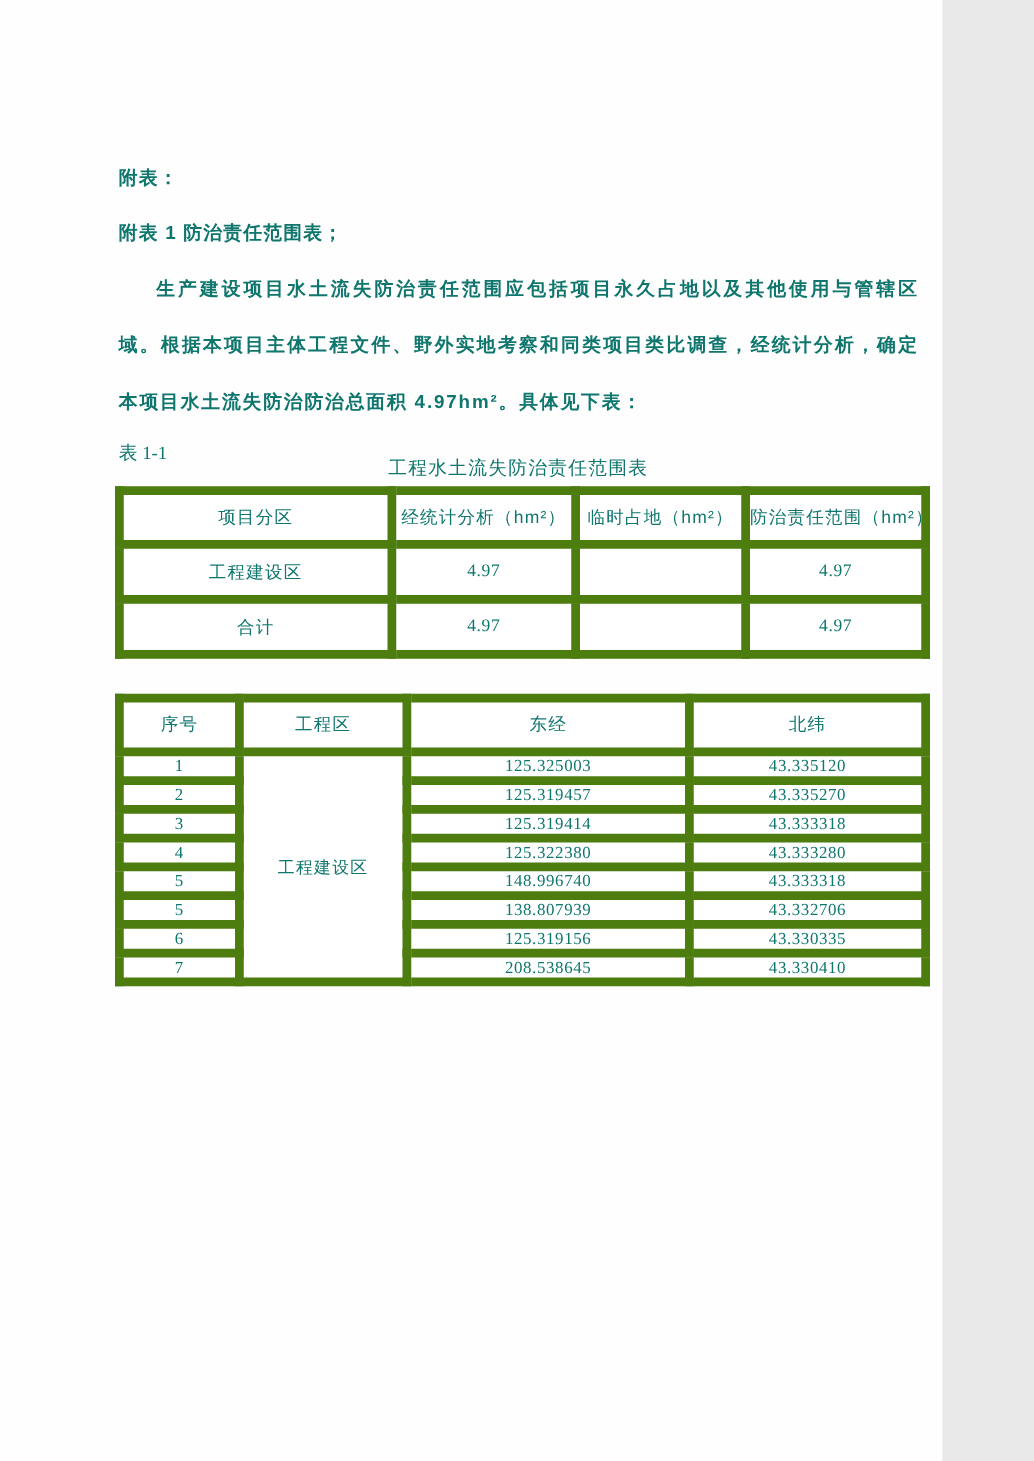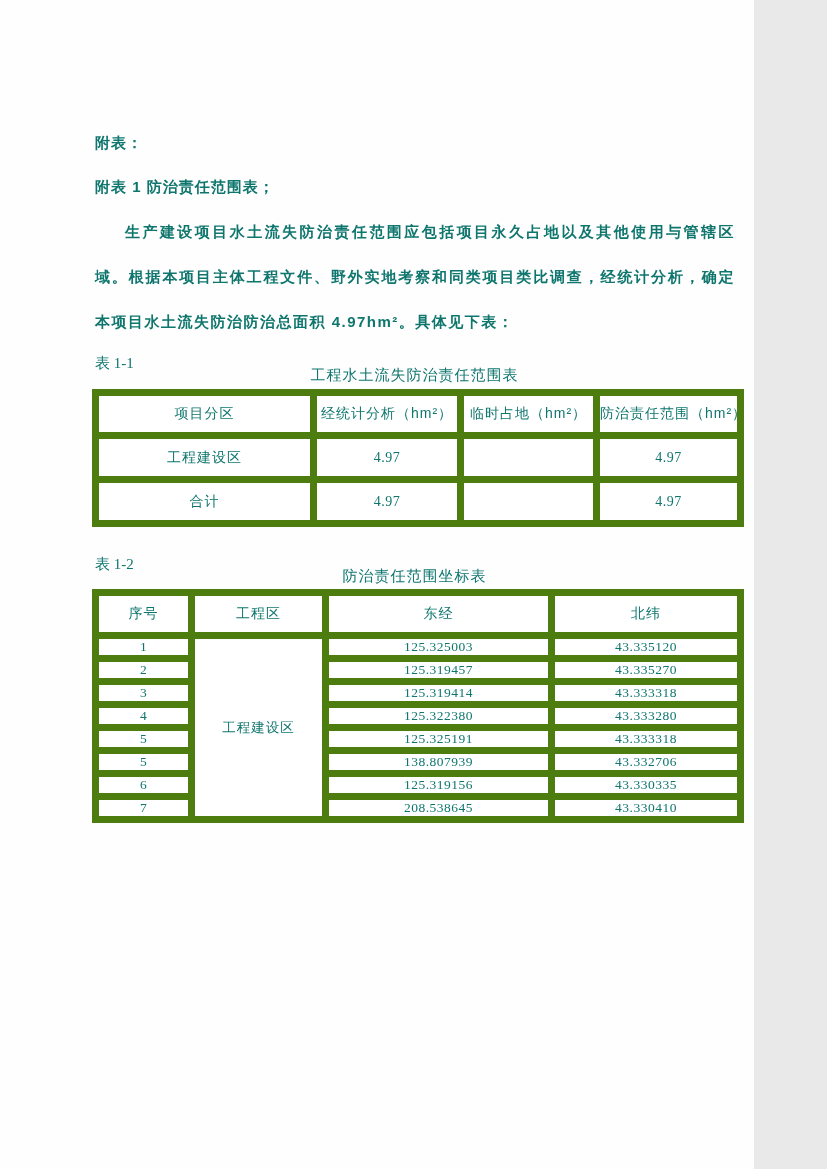--- a/index.html
+++ b/index.html
@@ -51,21 +51,21 @@
   }
 
   table {
     border-collapse: collapse;
     table-layout: fixed;
     width: 645px;
     margin-left: -3px;
     background: #fff;
   }
   .tbl-1 { margin-top: 15px; }
-  .tbl-2 { margin-top: 14px; padding-left: 10px; }
+  .tbl-2 { margin-top: 28px; padding-left: 10px; }
   table, th, td { border: 7px solid #4d7c0f; }
   table { border-width: 2px; border-color: #000; }
   th, td {
     text-align: center; vertical-align: middle;
     font-weight: normal;
     overflow: hidden; white-space: nowrap;
   }
   .tbl-1 th { height: 43px; font-size: 14px; }
   .tbl-1 td { height: 44px; font-size: 14px; }
   .tbl-2 th { height: 43px; font-size: 14px; }
@@ -111,24 +111,20 @@
       </tr>
       <tr>
         <td class="cjk">合计</td>
         <td class="num">4.97</td>
         <td class="num"></td>
         <td class="num">4.97</td>
       </tr>
     </tbody>
       </table>
 
-    <div class="caption caption-2">
-      <span class="caption-label">表 1-2</span>
-      <span class="caption-title cjk">防治责任范围坐标表</span>
-    </div>
 
     <table class="tbl-2">
       <colgroup>
         <col style="width:96px">
           <col style="width:134px">
           <col style="width:226px">
           <col style="width:189px">
       </colgroup>
       <tbody>
           <tr>
@@ -153,21 +149,21 @@
         <td class="num">125.319414</td>
         <td class="num">43.333318</td>
       </tr>
       <tr>
         <td class="num">4</td>
         <td class="num">125.322380</td>
         <td class="num">43.333280</td>
       </tr>
       <tr>
         <td class="num">5</td>
-        <td class="num">125.325191</td>
+        <td class="num">148.996740</td>
         <td class="num">43.333318</td>
       </tr>
       <tr>
         <td class="num">5</td>
         <td class="num">138.807939</td>
         <td class="num">43.332706</td>
       </tr>
       <tr>
         <td class="num">6</td>
         <td class="num">125.319156</td>

